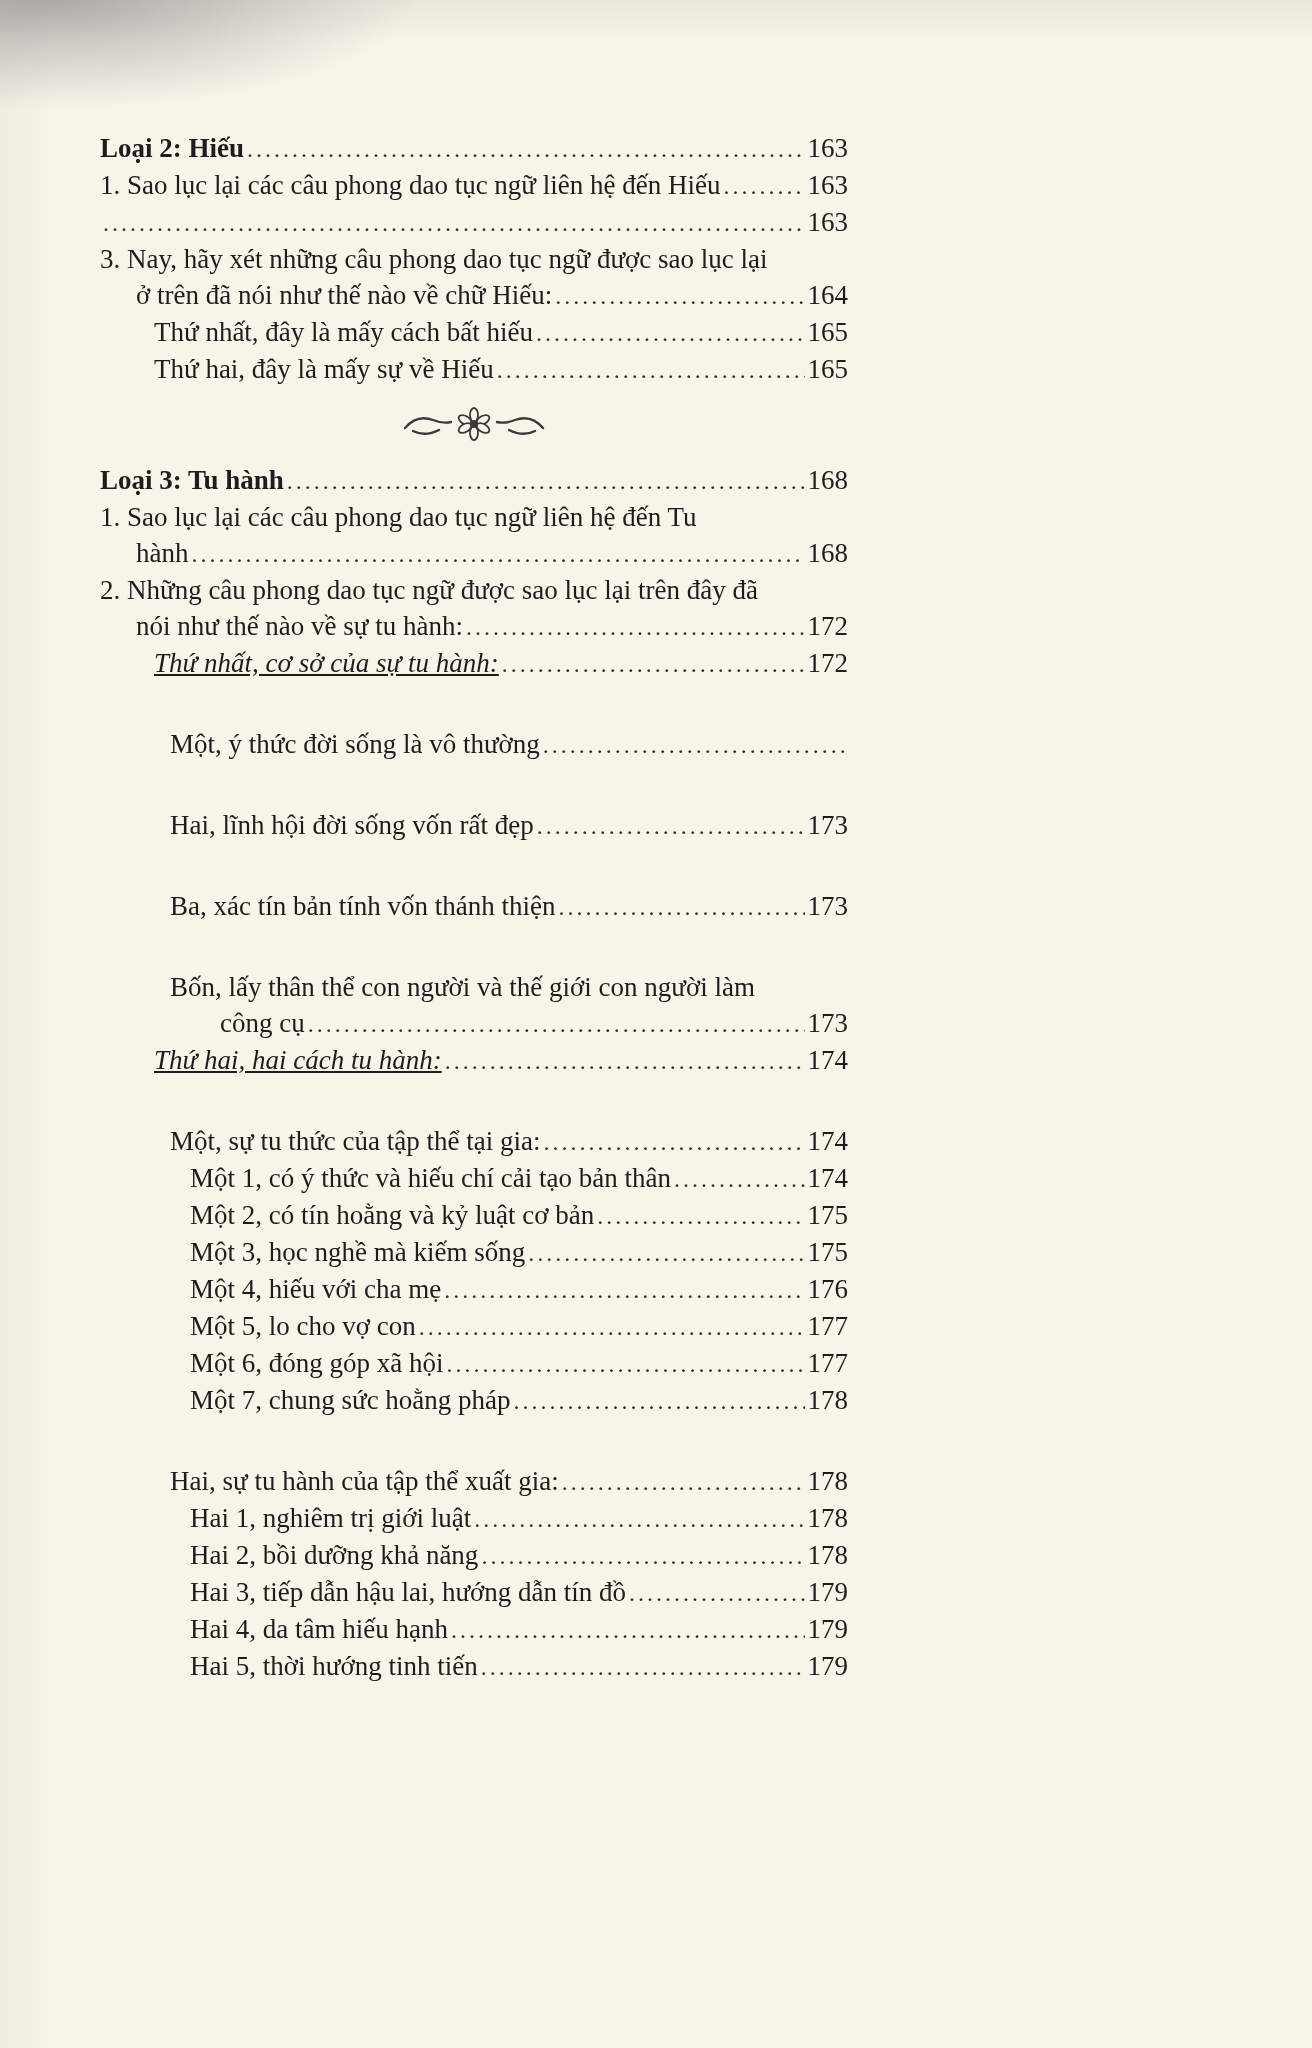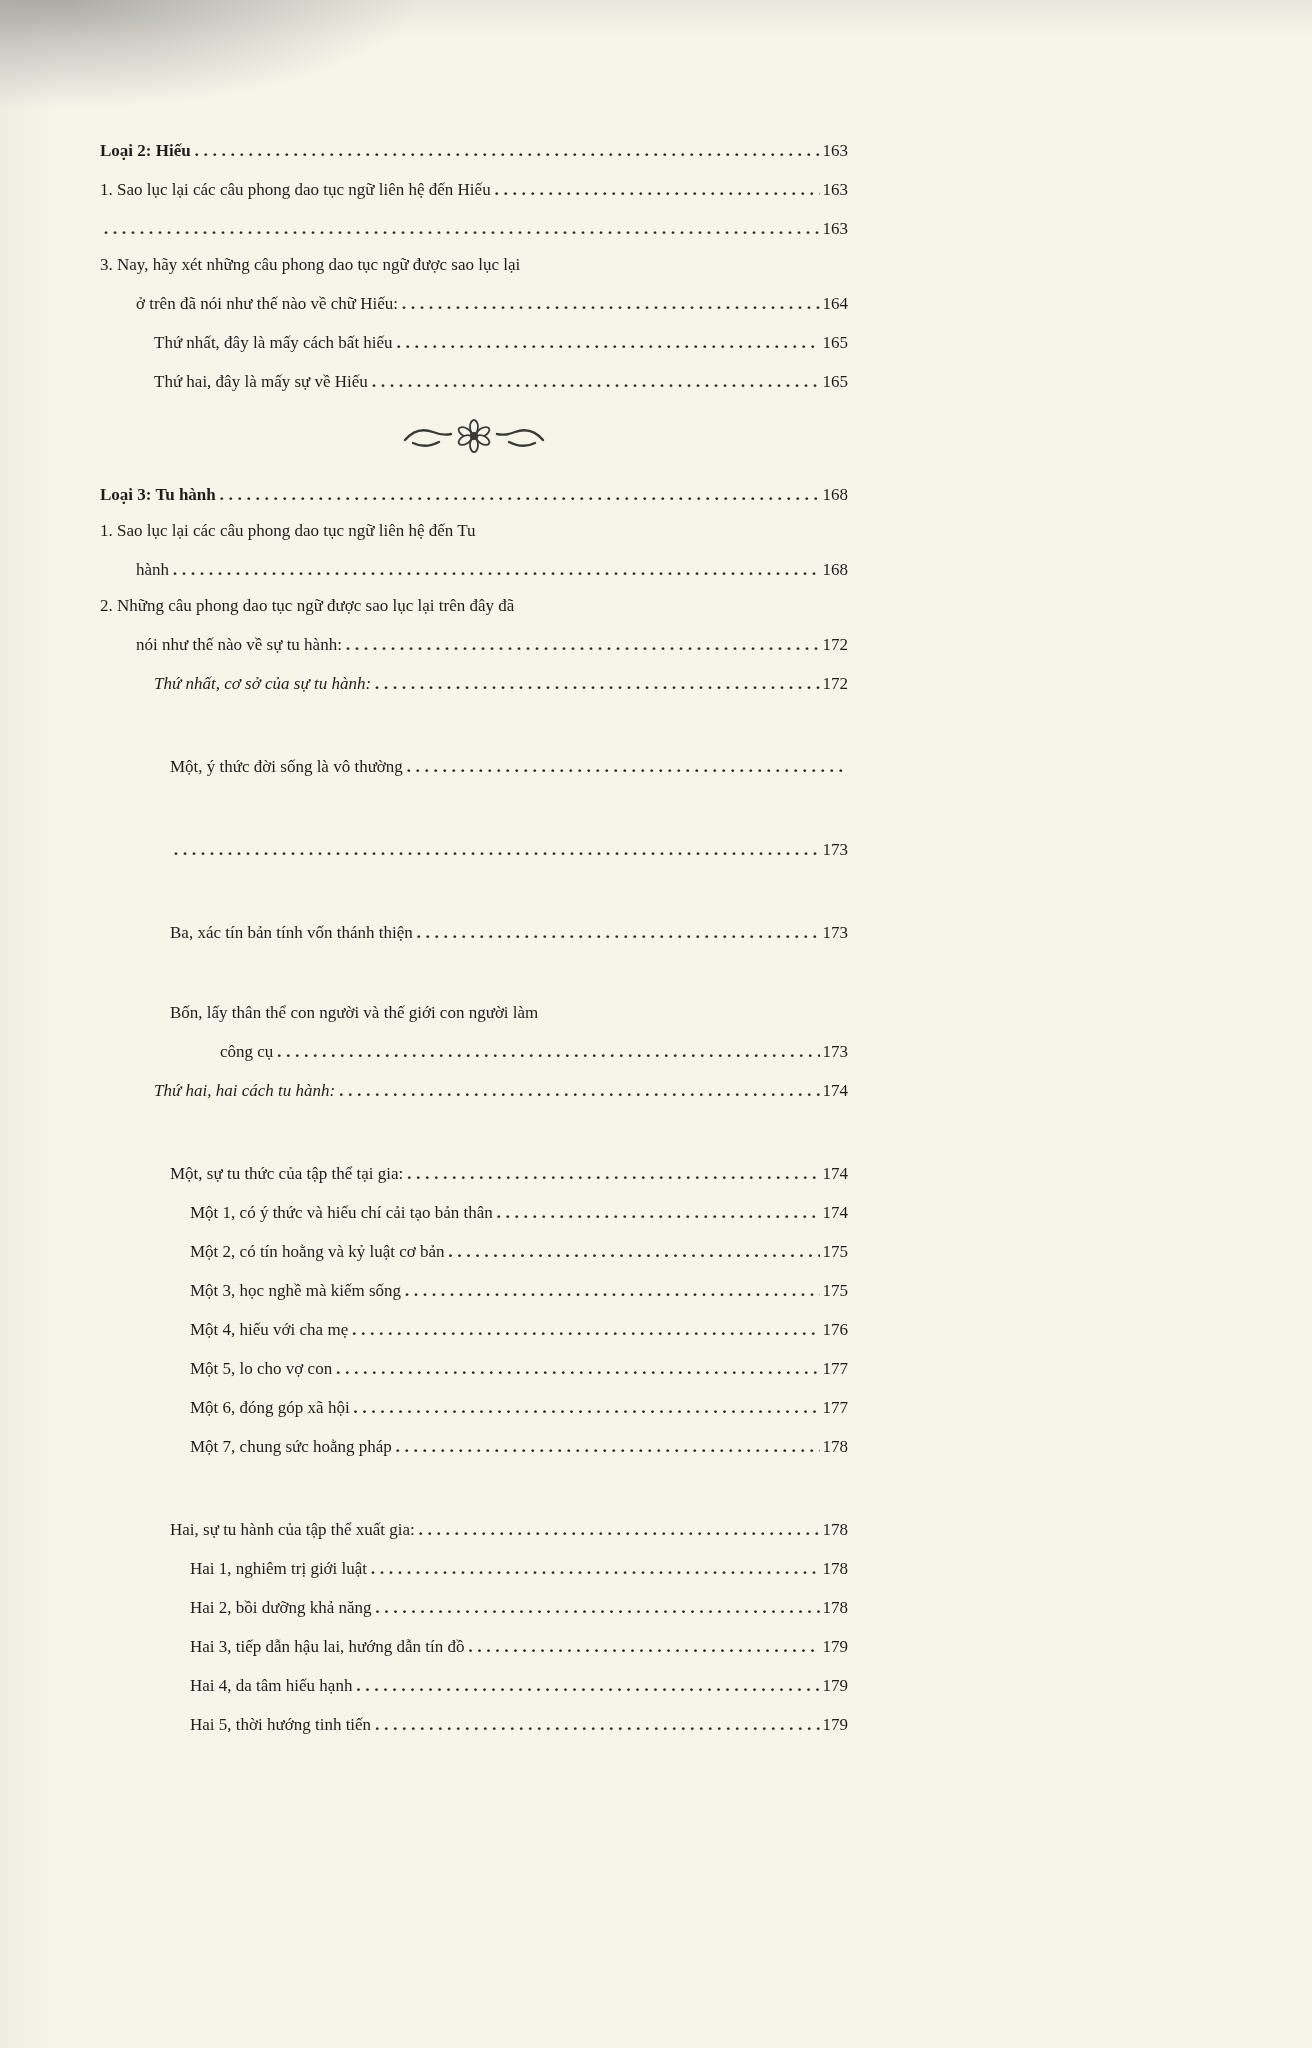--- a/index.html
+++ b/index.html
@@ -26,27 +26,27 @@
     pointer-events:none;
   }
   .content{
     position:absolute;
     left:100px;top:130px;
     width:748px;
   }
   .toc-line{
     display:flex;
     align-items:baseline;
-    font-size:17px;
+    font-size:27px;
     line-height:36px;
     white-space:nowrap;
   }
   .toc-text{white-space:pre;}
   .bold .toc-text{font-weight:bold;}
-  .italic .toc-text{font-style:italic;}
+  .italic .toc-text{font-style:italic;text-decoration:underline;}
   .lvl0{padding-left:0;}
   .lvl1{padding-left:36px;}
   .lvl2{padding-left:54px;}
   .lvl3{padding-left:70px;margin-top:44px;}
   .lvl4{padding-left:90px;}
   .lvl5{padding-left:120px;}
   .dots{
     flex:1 1 auto;
     overflow:hidden;
     margin:0 3px;
@@ -156,20 +156,21 @@
         <div class="toc-line lvl2 italic">
           <span class="toc-text">Thứ nhất, cơ sở của sự tu hành:</span>
           <span class="dots"></span>
           <span class="pagenum">172</span>
         </div>
         <div class="toc-line lvl3">
           <span class="toc-text">Một, ý thức đời sống là vô thường</span>
           <span class="dots"></span>
         </div>
         <div class="toc-line lvl3">
+          <span class="toc-text">Hai, lĩnh hội đời sống vốn rất đẹp</span>
           <span class="dots"></span>
           <span class="pagenum">173</span>
         </div>
         <div class="toc-line lvl3">
           <span class="toc-text">Ba, xác tín bản tính vốn thánh thiện</span>
           <span class="dots"></span>
           <span class="pagenum">173</span>
         </div>
         <div class="toc-line lvl3">
           <span class="toc-text">Bốn, lấy thân thể con người và thế giới con người làm</span>

